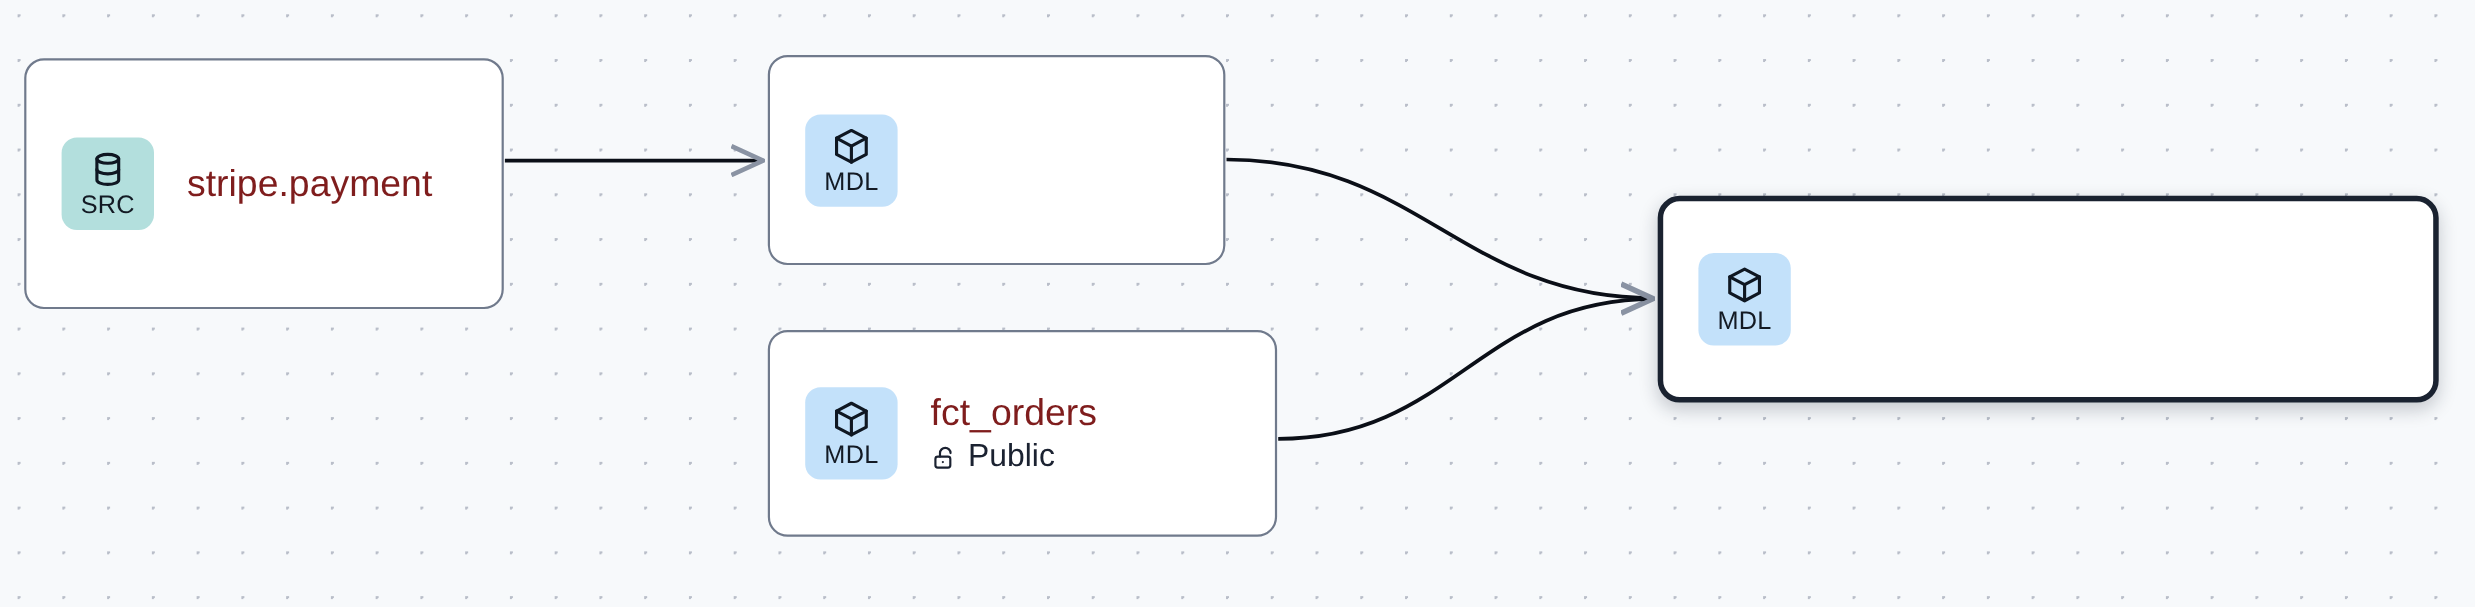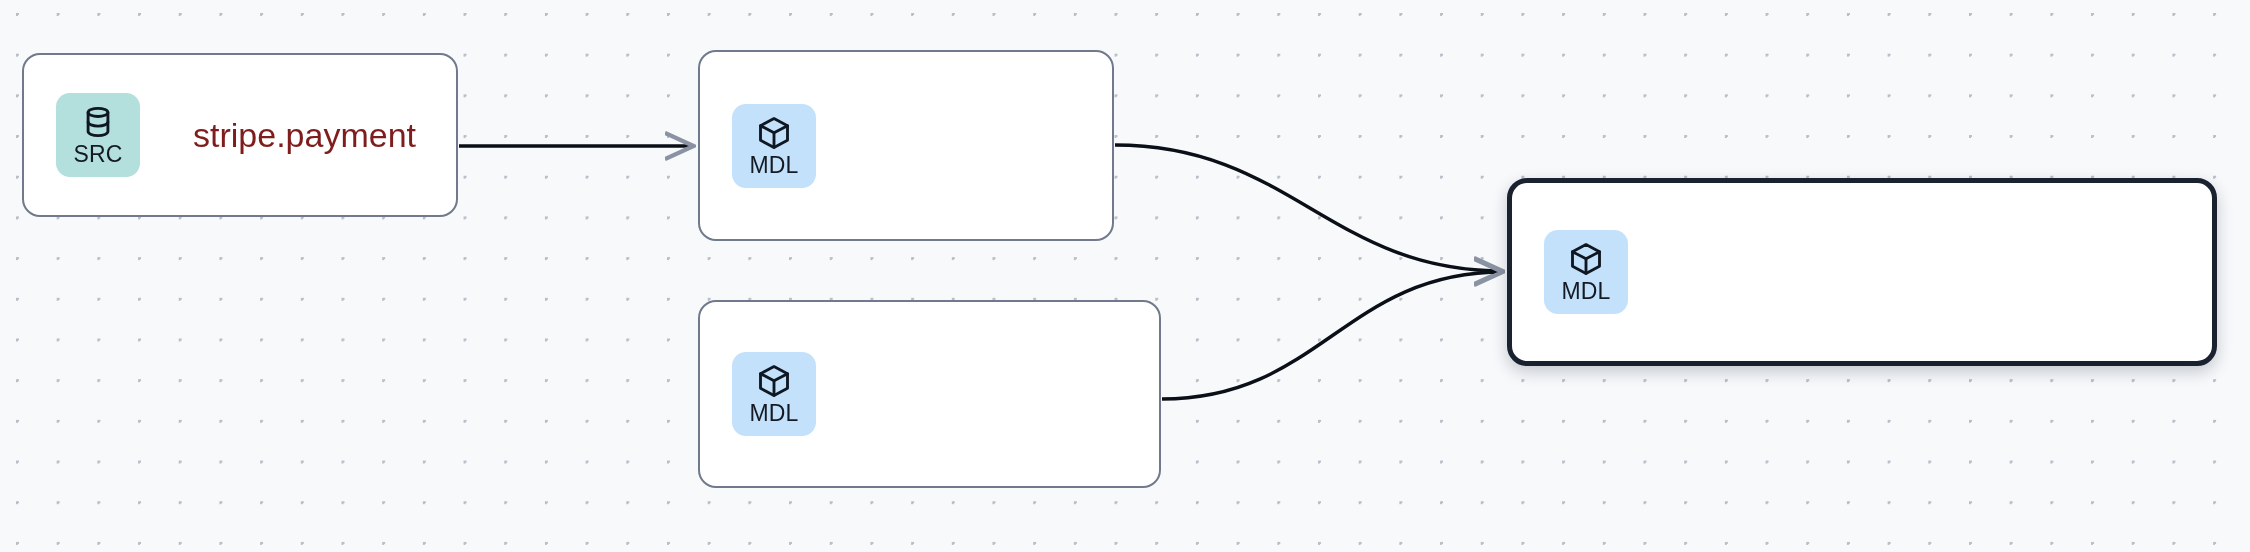--- a/index.html
+++ b/index.html
@@ -119,21 +119,21 @@
       </marker>
     </defs>
 
     <path d="M 459 146 L 694 146" fill="none" stroke="#0b0f17" stroke-width="3.4" marker-end="url(#arrow)"></path>
 
     <path d="M 1115 145 C 1290 145, 1330 271, 1503 271" fill="none" stroke="#0b0f17" stroke-width="3.4" marker-end="url(#arrow)"></path>
 
     <path d="M 1162 399 C 1320 399, 1345 272, 1503 272" fill="none" stroke="#0b0f17" stroke-width="3.4" marker-end="url(#arrow)"></path>
   </svg>
 
-  <div class="node" id="node-stripe-payment" style="left:22px; top:53px; width:436px; height:164px;gap:23px;">
+  <div class="node" id="node-stripe-payment" style="left:22px; top:53px; width:436px; height:228px;">
     <div class="badge src">
       <span class="badge-icon">
         <svg width="36" height="36" viewBox="0 0 24 24" fill="none" stroke="#0f1722" stroke-width="1.9" stroke-linecap="round" stroke-linejoin="round">
           <ellipse cx="12" cy="5.6" rx="6.6" ry="2.7"></ellipse>
           <path d="M5.4 5.6 v12.8 c0 1.5 3 2.7 6.6 2.7 s6.6 -1.2 6.6 -2.7 V5.6"></path>
           <path d="M5.4 12 c0 1.5 3 2.7 6.6 2.7 s6.6 -1.2 6.6 -2.7"></path>
         </svg>
       </span>
       <span class="badge-text">SRC</span>
     </div>
@@ -159,20 +159,33 @@
     <div class="badge mdl">
       <span class="badge-icon">
         <svg width="36" height="36" viewBox="0 0 24 24" fill="none" stroke="#0f1722" stroke-width="1.9" stroke-linecap="round" stroke-linejoin="round">
           <path d="M12 2.4 L21 7.1 V16.9 L12 21.6 L3 16.9 V7.1 Z"></path>
           <path d="M3 7.1 L12 11.9 L21 7.1"></path>
           <path d="M12 11.9 V21.6"></path>
         </svg>
       </span>
       <span class="badge-text">MDL</span>
     </div>
+    <div class="node-body">
+      <div class="node-title">fct_orders</div>
+      <div class="node-sub">
+        <span class="lock-icon">
+          <svg width="25" height="25" viewBox="0 0 24 24" fill="none" stroke="#1b2231" stroke-width="1.9" stroke-linecap="round" stroke-linejoin="round">
+            <rect x="4.2" y="10.6" width="13" height="9.6" rx="2.1"></rect>
+            <path d="M8.2 10.6 V7.6 a4.6 4.6 0 0 1 9.2 0"></path>
+            <path d="M10.7 15.4 h0.01"></path>
+          </svg>
+        </span>
+        <span>Public</span>
+      </div>
+    </div>
   </div>
 
   <div class="node selected" id="node-agg-customer-payment-journey" style="left:1507px; top:178px; width:710px; height:188px;">
     <div class="badge mdl">
       <span class="badge-icon">
         <svg width="36" height="36" viewBox="0 0 24 24" fill="none" stroke="#0f1722" stroke-width="1.9" stroke-linecap="round" stroke-linejoin="round">
           <path d="M12 2.4 L21 7.1 V16.9 L12 21.6 L3 16.9 V7.1 Z"></path>
           <path d="M3 7.1 L12 11.9 L21 7.1"></path>
           <path d="M12 11.9 V21.6"></path>
         </svg>

